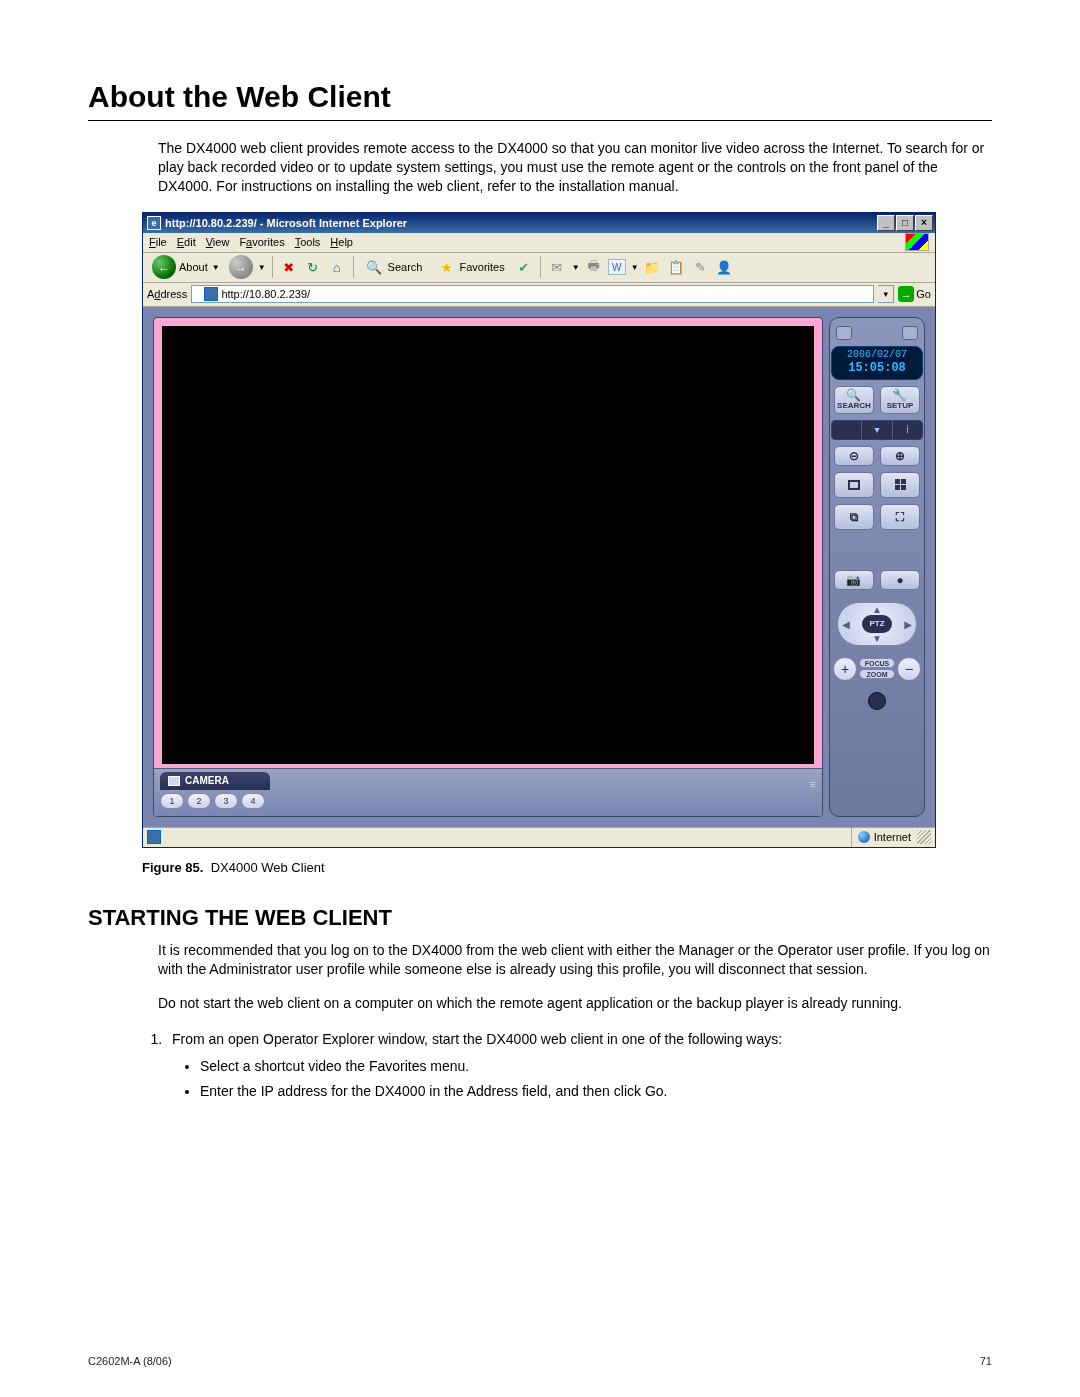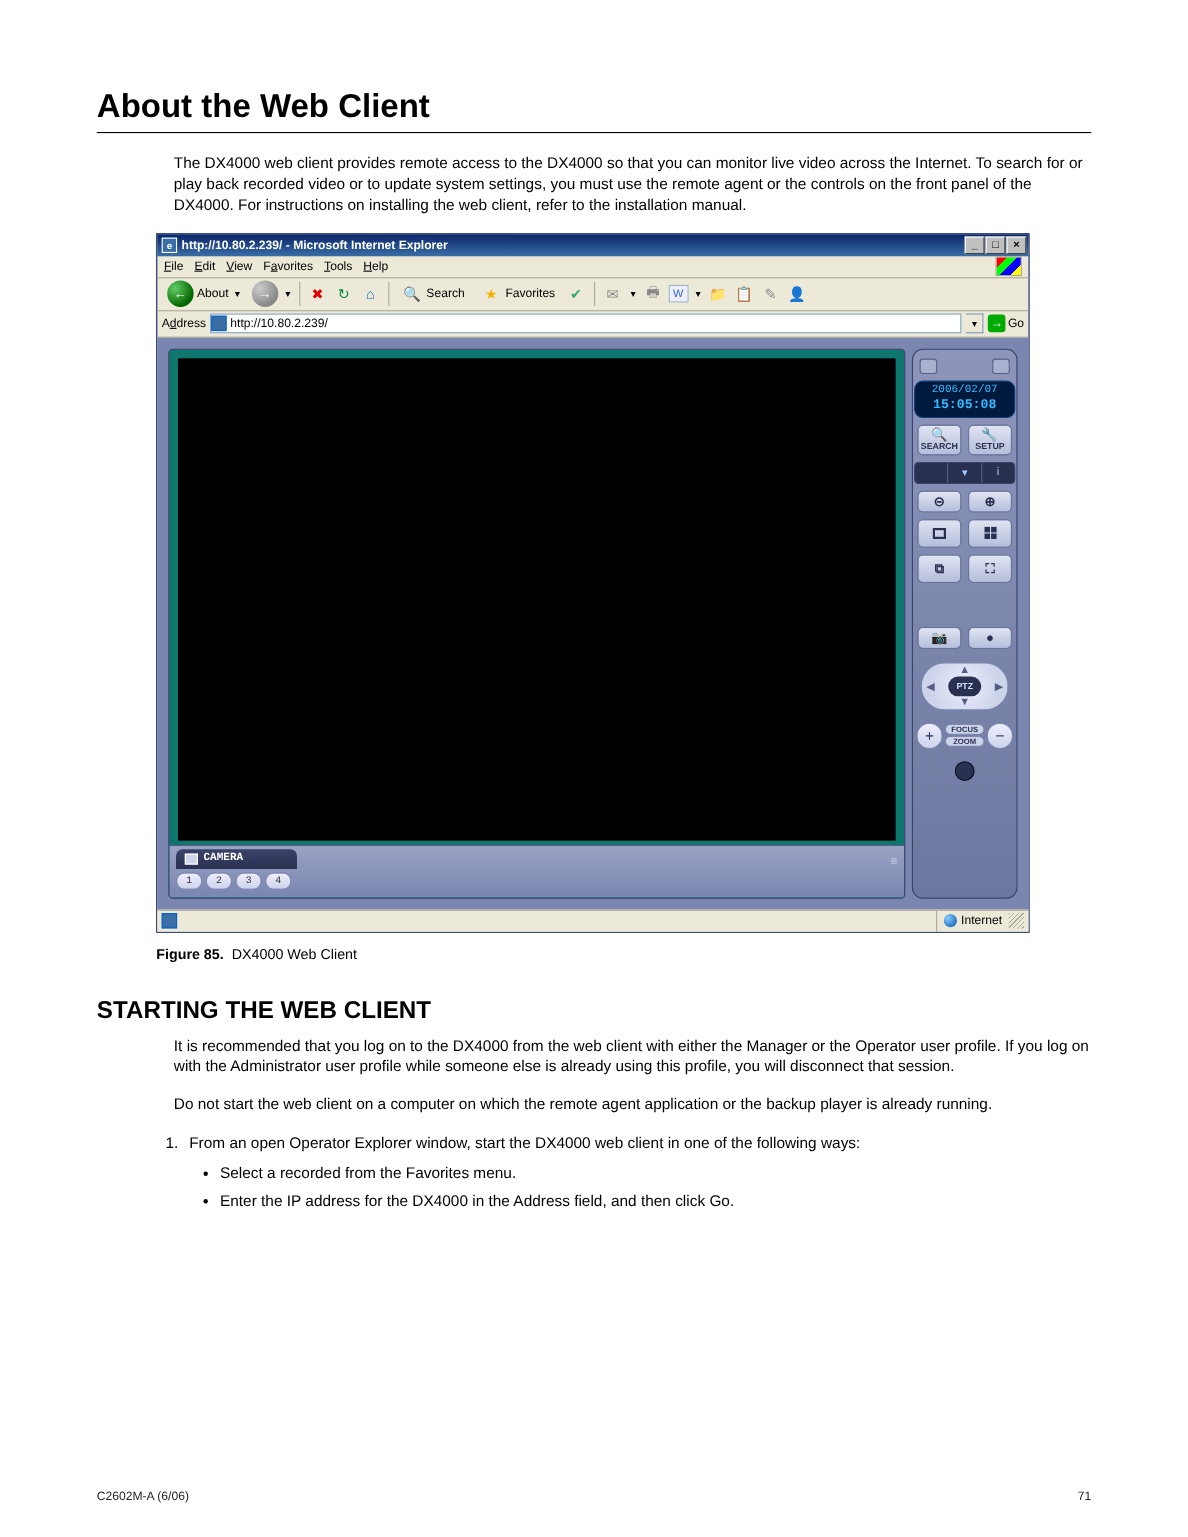--- a/index.html
+++ b/index.html
@@ -125,45 +125,44 @@
     gap:4px;padding:0 4px;
     border-bottom:1px solid #aca899;
   }
   .addr-label{font-size:11px;}
   .addr-label u{text-decoration:underline;}
   .addr-input{
     flex:1;height:18px;
     border:1px solid #7f9db9;
     background:#fff;
     display:flex;align-items:center;
-    padding:0 0;font-size:11px;
+    padding:0 12px;font-size:11px;
   }
   .addr-icon{width:14px;height:14px;margin-right:3px;background:#3a6ea5;border:1px solid #06c;}
   .addr-drop{width:16px;height:18px;border:1px solid #7f9db9;border-left:none;background:#ece9d8;text-align:center;font-size:9px;line-height:16px;}
   .go-btn{
     height:18px;display:flex;align-items:center;gap:2px;
     font-size:11px;
   }
   .go-arrow{width:16px;height:16px;border-radius:3px;background:#0a0;color:#fff;text-align:center;line-height:16px;font-size:11px;}
 
   .ie-content{
     height:520px;
     background:#7a85b0;
     padding:10px;
     display:flex;
     gap:6px;
   }
   .vid-area{
     flex:1;
     display:flex;flex-direction:column;
-    background:#0f766e;
+    background:#f9a8d4;
     border:1px solid #3b436b;
     border-radius:4px;
     overflow:hidden;
-    font-family:Liberation Mono, monospace;
   }
   .vid-main{ flex:1; background:#000; margin:8px 8px 4px 8px; border:1px solid #000;}
   .vid-bottom{
     height:48px;
     background:linear-gradient(#9aa2c3,#7a85b0);
     border-top:1px solid #555d85;
     display:flex;flex-direction:column;
     padding:3px 6px;
     gap:3px;
   }
@@ -490,22 +489,22 @@
 
 <h2>STARTING THE WEB CLIENT</h2>
 
 <p class="body-text">It is recommended that you log on to the DX4000 from the web client with either the Manager or the Operator user profile. If you log on with the Administrator user profile while someone else is already using this profile, you will disconnect that session.</p>
 <p class="body-text">Do not start the web client on a computer on which the remote agent application or the backup player is already running.</p>
 
 <ol class="steps">
   <li>
     <span>From an open Operator Explorer window, start the DX4000 web client in one of the following ways:</span>
     <ul class="bullets">
-      <li>Select a recorded from the Favorites menu.</li>
+      <li>Select a shortcut video the Favorites menu.</li>
       <li>Enter the IP address for the DX4000 in the Address field, and then click Go.</li>
     </ul>
   </li>
 </ol>
 
 <div class="footer">
-  <span>C2602M-A (6/06)</span>
+  <span>C2602M-A (8/06)</span>
   <span>71</span>
 </div>
 
 </body></html>

